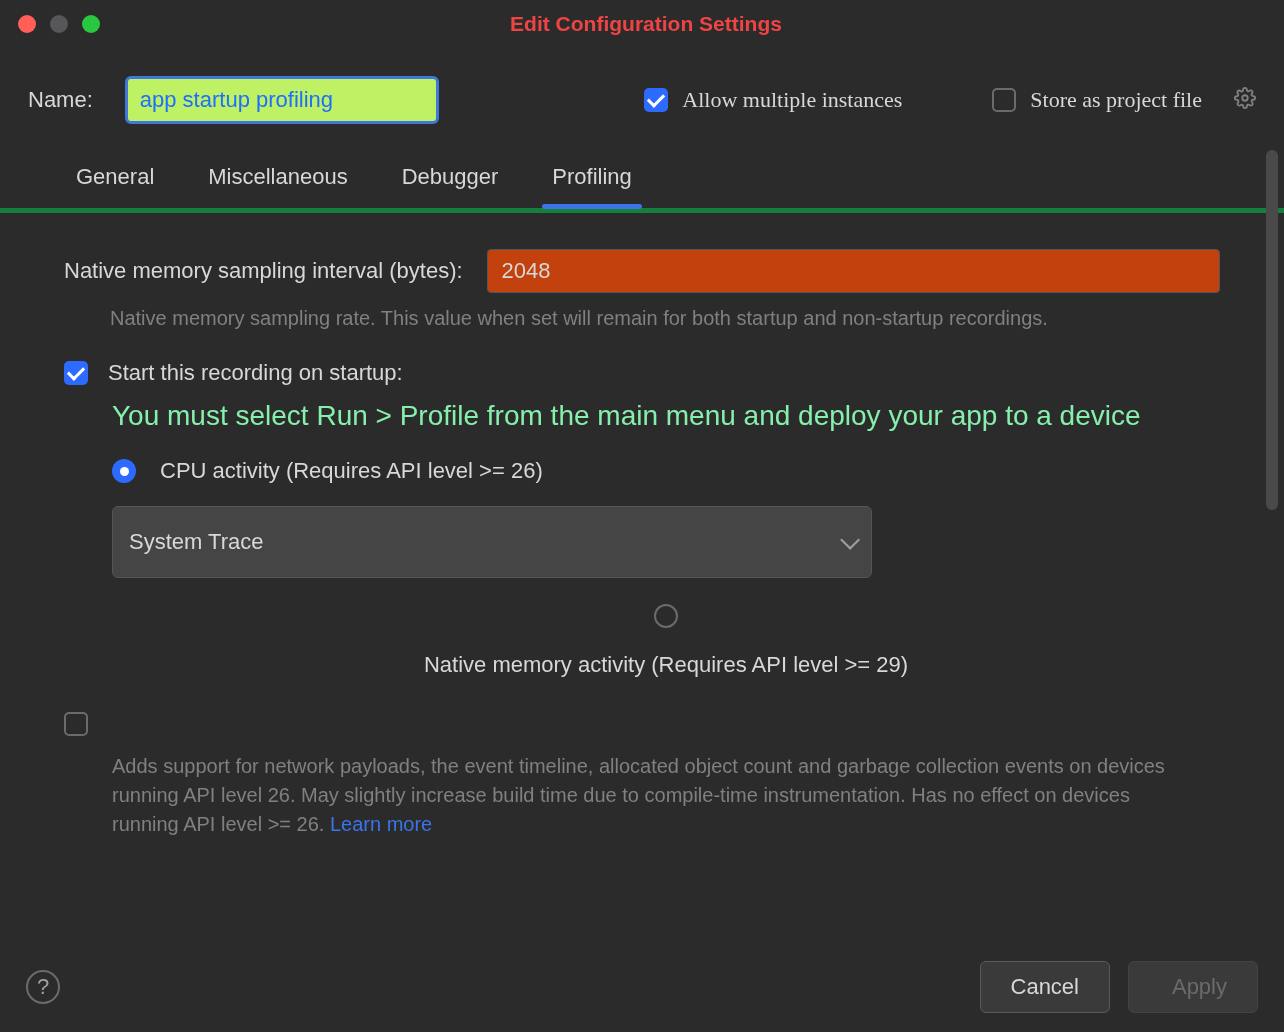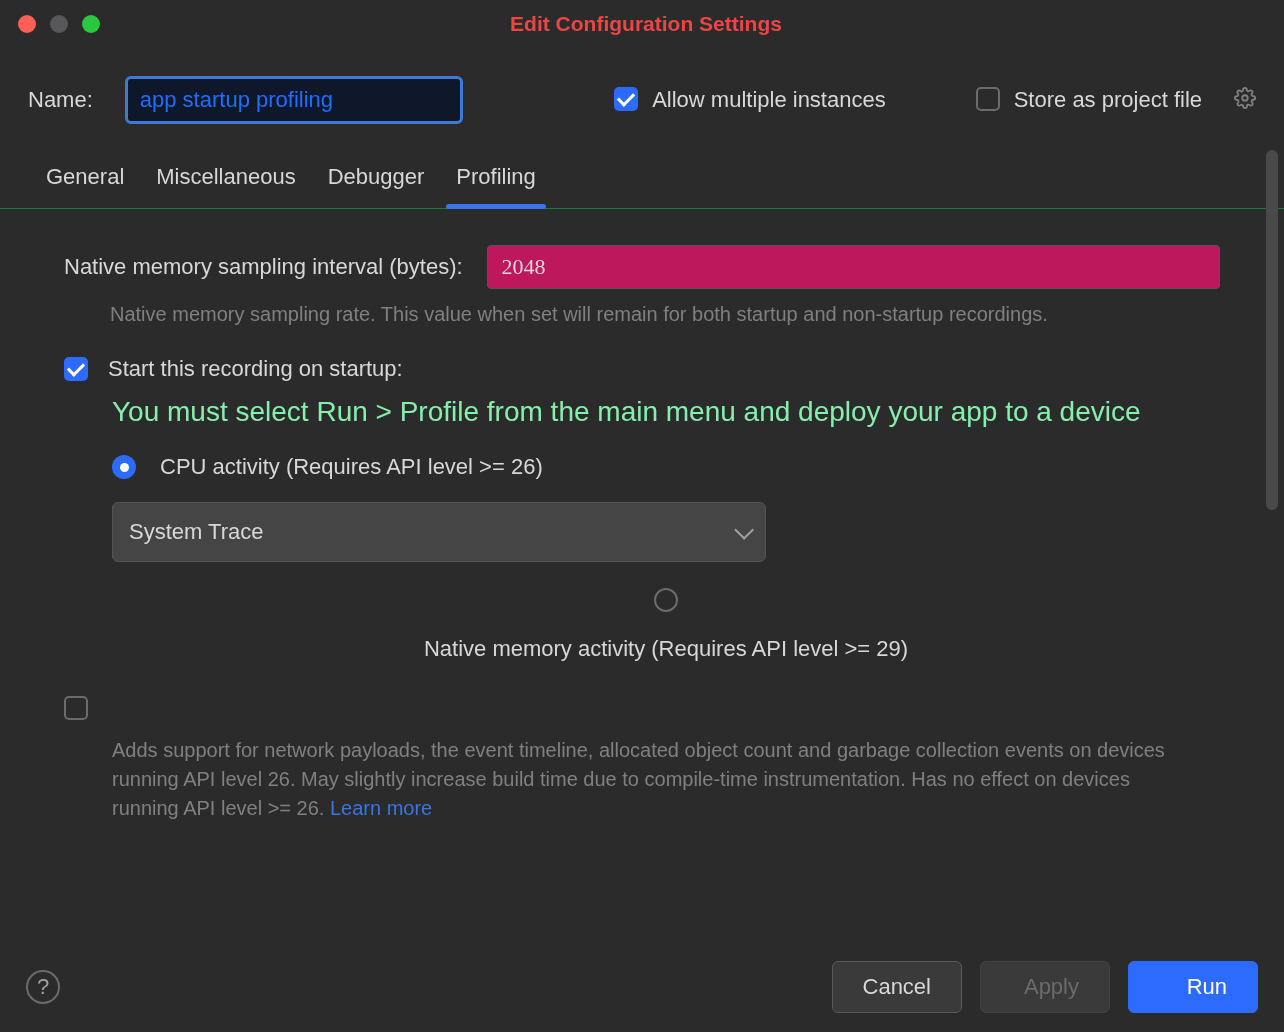--- a/index.html
+++ b/index.html
@@ -45,34 +45,35 @@
   display: flex;
   align-items: center;
   padding: 28px 28px 24px 28px;
   gap: 32px;
 }
 .name-label {
   font-size: 22px;
   color: #d8d8d8;
 }
 .name-input {
-  background: #0f172a;
+  background: #bef264;
   border: 3px solid #3f78d8;
   border-radius: 6px;
   padding: 8px 12px;
   color: #1e6eff;
   font-size: 22px;
-  width: 338px;
+  width: 314px;
   outline: none;
 }
 .name-input::selection { background: #3a6ea5; color: #fff; }
 .check-row {
   display: flex;
-  align-items: flex-start;
+  align-items: center;
   gap: 14px;
+  font-family: Liberation Serif, serif;
 }
 .checkbox {
   width: 24px; height: 24px;
   border-radius: 5px;
   display: inline-flex;
   align-items: center;
   justify-content: center;
   flex-shrink: 0;
 }
 .checkbox.checked {
@@ -91,23 +92,23 @@
 }
 .check-label {
   font-size: 22px;
   color: #d8d8d8;
 }
 .spacer-flex { flex: 1; }
 .gear-icon svg { width: 22px; height: 22px; }
 
 .tabs {
   display: flex;
-  gap: 20px;
-  padding: 0 40px;
-  border-bottom: 1px solid #15803d;
+  gap: 42px;
+  padding: 0 70px;
+  border-bottom: 5px solid #15803d;
 }
 .tab {
   padding: 16px 6px 18px 6px;
   font-size: 22px;
   color: #d8d8d8;
   position: relative;
   cursor: pointer;
 }
 .tab.active::after {
   content: "";
@@ -125,28 +126,27 @@
   display: flex;
   align-items: center;
   gap: 24px;
   margin-bottom: 14px;
 }
 .field-label {
   font-size: 22px;
 }
 .text-input {
   flex: 1;
-  background: #be185d;
+  background: #c2410c;
   border: 1px solid #555;
   border-radius: 4px;
   padding: 8px 14px;
   color: #d8d8d8;
   font-size: 22px;
   outline: none;
-  font-family: Liberation Serif, serif;
 }
 .hint {
   color: #808080;
   font-size: 20px;
   margin-left: 46px;
   margin-bottom: 30px;
 }
 .startup-row {
   display: flex;
   align-items: center;
@@ -185,25 +185,25 @@
 }
 .radio.unselected {
   border: 2px solid #6b6b6b;
 }
 .radio-label { font-size: 22px; }
 .select-wrap {
   margin-left: 48px;
   margin-bottom: 26px;
 }
 .select {
-  width: 654px;
+  width: 760px;
   background: #454545;
   border: 1px solid #555;
   border-radius: 6px;
-  padding: 16px 16px;
+  padding: 22px 16px;
   display: flex;
   align-items: center;
   justify-content: space-between;
   font-size: 22px;
   cursor: pointer;
 }
 .chev {
   width: 14px; height: 14px;
   border: solid #a0a0a0;
   border-width: 0 2px 2px 0;
@@ -347,14 +347,13 @@
   </div>
 </div>
 
 <div class="scrollbar"></div>
 
 <div class="footer">
   <div class="help-btn">?</div>
   <div class="spacer-flex"></div>
   <div class="btn">Cancel</div>
   <div class="btn disabled">Apply</div>
-  <div class="btn primary">Run</div>
 </div>
 
 </body></html>

